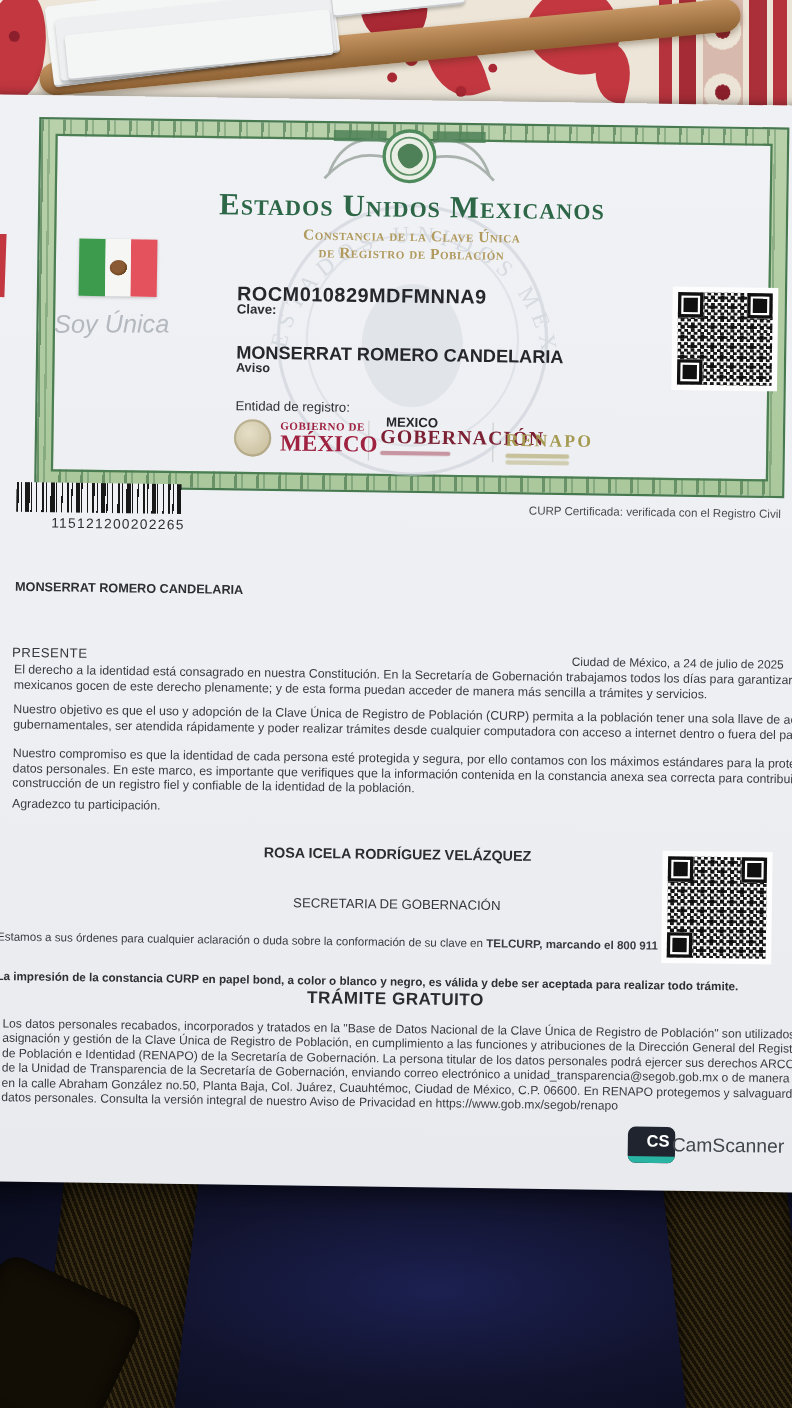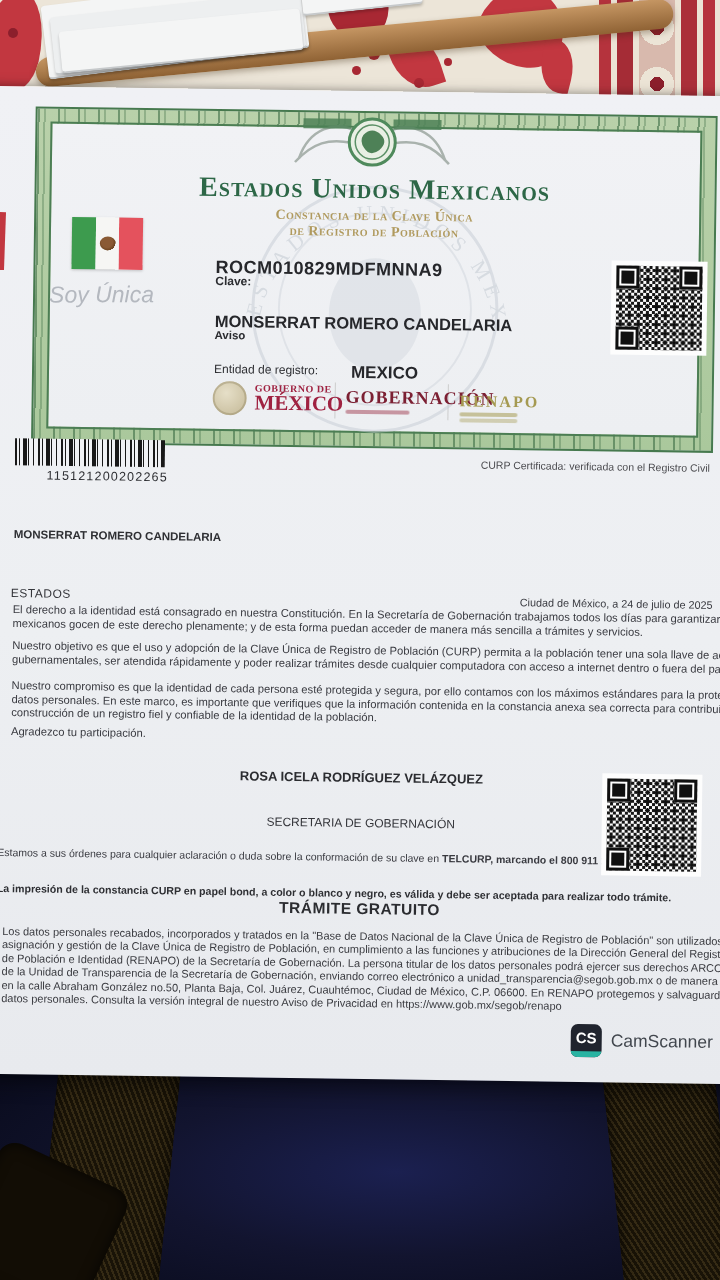--- a/index.html
+++ b/index.html
@@ -90,21 +90,21 @@
   .presente{font-size:12px;letter-spacing:.5px;color:#35363b;}
   .dateline{font-size:10.8px;white-space:nowrap;color:#393a40;}
   .signame{font-weight:bold;font-size:13px;color:#2b2c30;}
   .sigtitle{font-size:12px;color:#35363b;}
   .contact{font-size:10.5px;white-space:nowrap;color:#393a40;}
   .validity{font-size:10.6px;font-weight:bold;white-space:nowrap;color:#2e2f33;}
   .gratuito{font-size:15.5px;font-weight:bold;letter-spacing:.5px;color:#2b2c30;}
 
   
   .cs-badge{width:31px;height:33px;border-radius:7px;background:#20242e;overflow:hidden;
-    color:#fff;font-weight:bold;font-size:15px;text-align:center;line-height:28px;}
+    color:#fff;font-weight:bold;font-size:15px;text-align:center;line-height:28px;padding-left:12px;}
   .cs-badge::after{content:"";position:absolute;left:0;bottom:0;width:100%;height:6px;background:#29b3a2;}
   .cs-name{font-size:17.5px;color:#41464d;white-space:nowrap;}
 </style>
 </head>
 <body>
 
 <div class="stage">
 
   <div class="cloth abs">
     <div class="tc-band abs"></div>
@@ -176,21 +176,21 @@
           </div>
         <div class="fr"></div>
       </div>
       <div class="soy abs">Soy Única</div>
 
       <div class="flabel abs" style="left:180px;top:131px;">Clave:</div>
       <div class="fvalue abs" style="left:180px;top:146px;font-size:18px;letter-spacing:.5px;">ROCM010829MDFMNNA9</div>
       <div class="flabel abs" style="left:180px;top:186px;font-size:11.5px;">Aviso</div>
       <div class="fvalue abs" style="left:180px;top:201px;font-size:16.5px;">MONSERRAT ROMERO CANDELARIA</div>
       <div class="abs" style="left:180px;top:251px;font-size:12px;color:#2f3034;z-index:4;">Entidad de registro:</div>
-      <div class="fvalue abs" style="left:317px;top:250px;font-size:17px;">MEXICO</div>
+      <div class="fvalue abs" style="left:317px;top:264px;font-size:12px;">MEXICO</div>
 
       <div class="logos abs" style="left:179px;top:270px;">
           <div class="gseal"></div>
         </div>
       <div class="logos abs" style="left:221px;top:271px;">
         <div class="gob-top">GOBIERNO DE</div>
         <div class="gob-main">MÉXICO</div>
       </div>
       <div class="vdiv abs" style="left:301px;top:270px;"></div>
       <div class="logos abs" style="left:312px;top:274px;">
@@ -210,21 +210,21 @@
         <div class="fp" style="right:5px;top:5px;"></div>
         <div class="fp" style="left:5px;bottom:5px;"></div>
       </div>
     </div>
 
     <div class="barcode abs" style="left:42px;top:352px;"></div>
     <div class="bcnum abs" style="left:74px;top:382px;">115121200202265</div>
     <div class="certnote abs" style="left:508px;top:366px;">CURP Certificada: verificada con el Registro Civil</div>
 
     <div class="recipient abs" style="left:42px;top:442px;">MONSERRAT ROMERO CANDELARIA</div>
-    <div class="presente abs" style="left:40px;top:500px;">ESTADOS</div>
+    <div class="presente abs" style="left:40px;top:500px;">PRESENTE</div>
     <div class="dateline abs" style="left:549px;top:503px;">Ciudad de México, a 24 de julio de 2025</div>
 
     <div class="para abs" style="left:42px;top:517px;">
       <div>El derecho a la identidad está consagrado en nuestra Constitución. En la Secretaría de Gobernación trabajamos todos los días para garantizar que las y los</div>
       <div>mexicanos gocen de este derecho plenamente; y de esta forma puedan acceder de manera más sencilla a trámites y servicios.</div>
     </div>
     <div class="para abs" style="left:42px;top:553px;">
       <div>Nuestro objetivo es que el uso y adopción de la Clave Única de Registro de Población (CURP) permita a la población tener una sola llave de acceso a servicios</div>
       <div>gubernamentales, ser atendida rápidamente y poder realizar trámites desde cualquier computadora con acceso a internet dentro o fuera del país.</div>
     </div>

